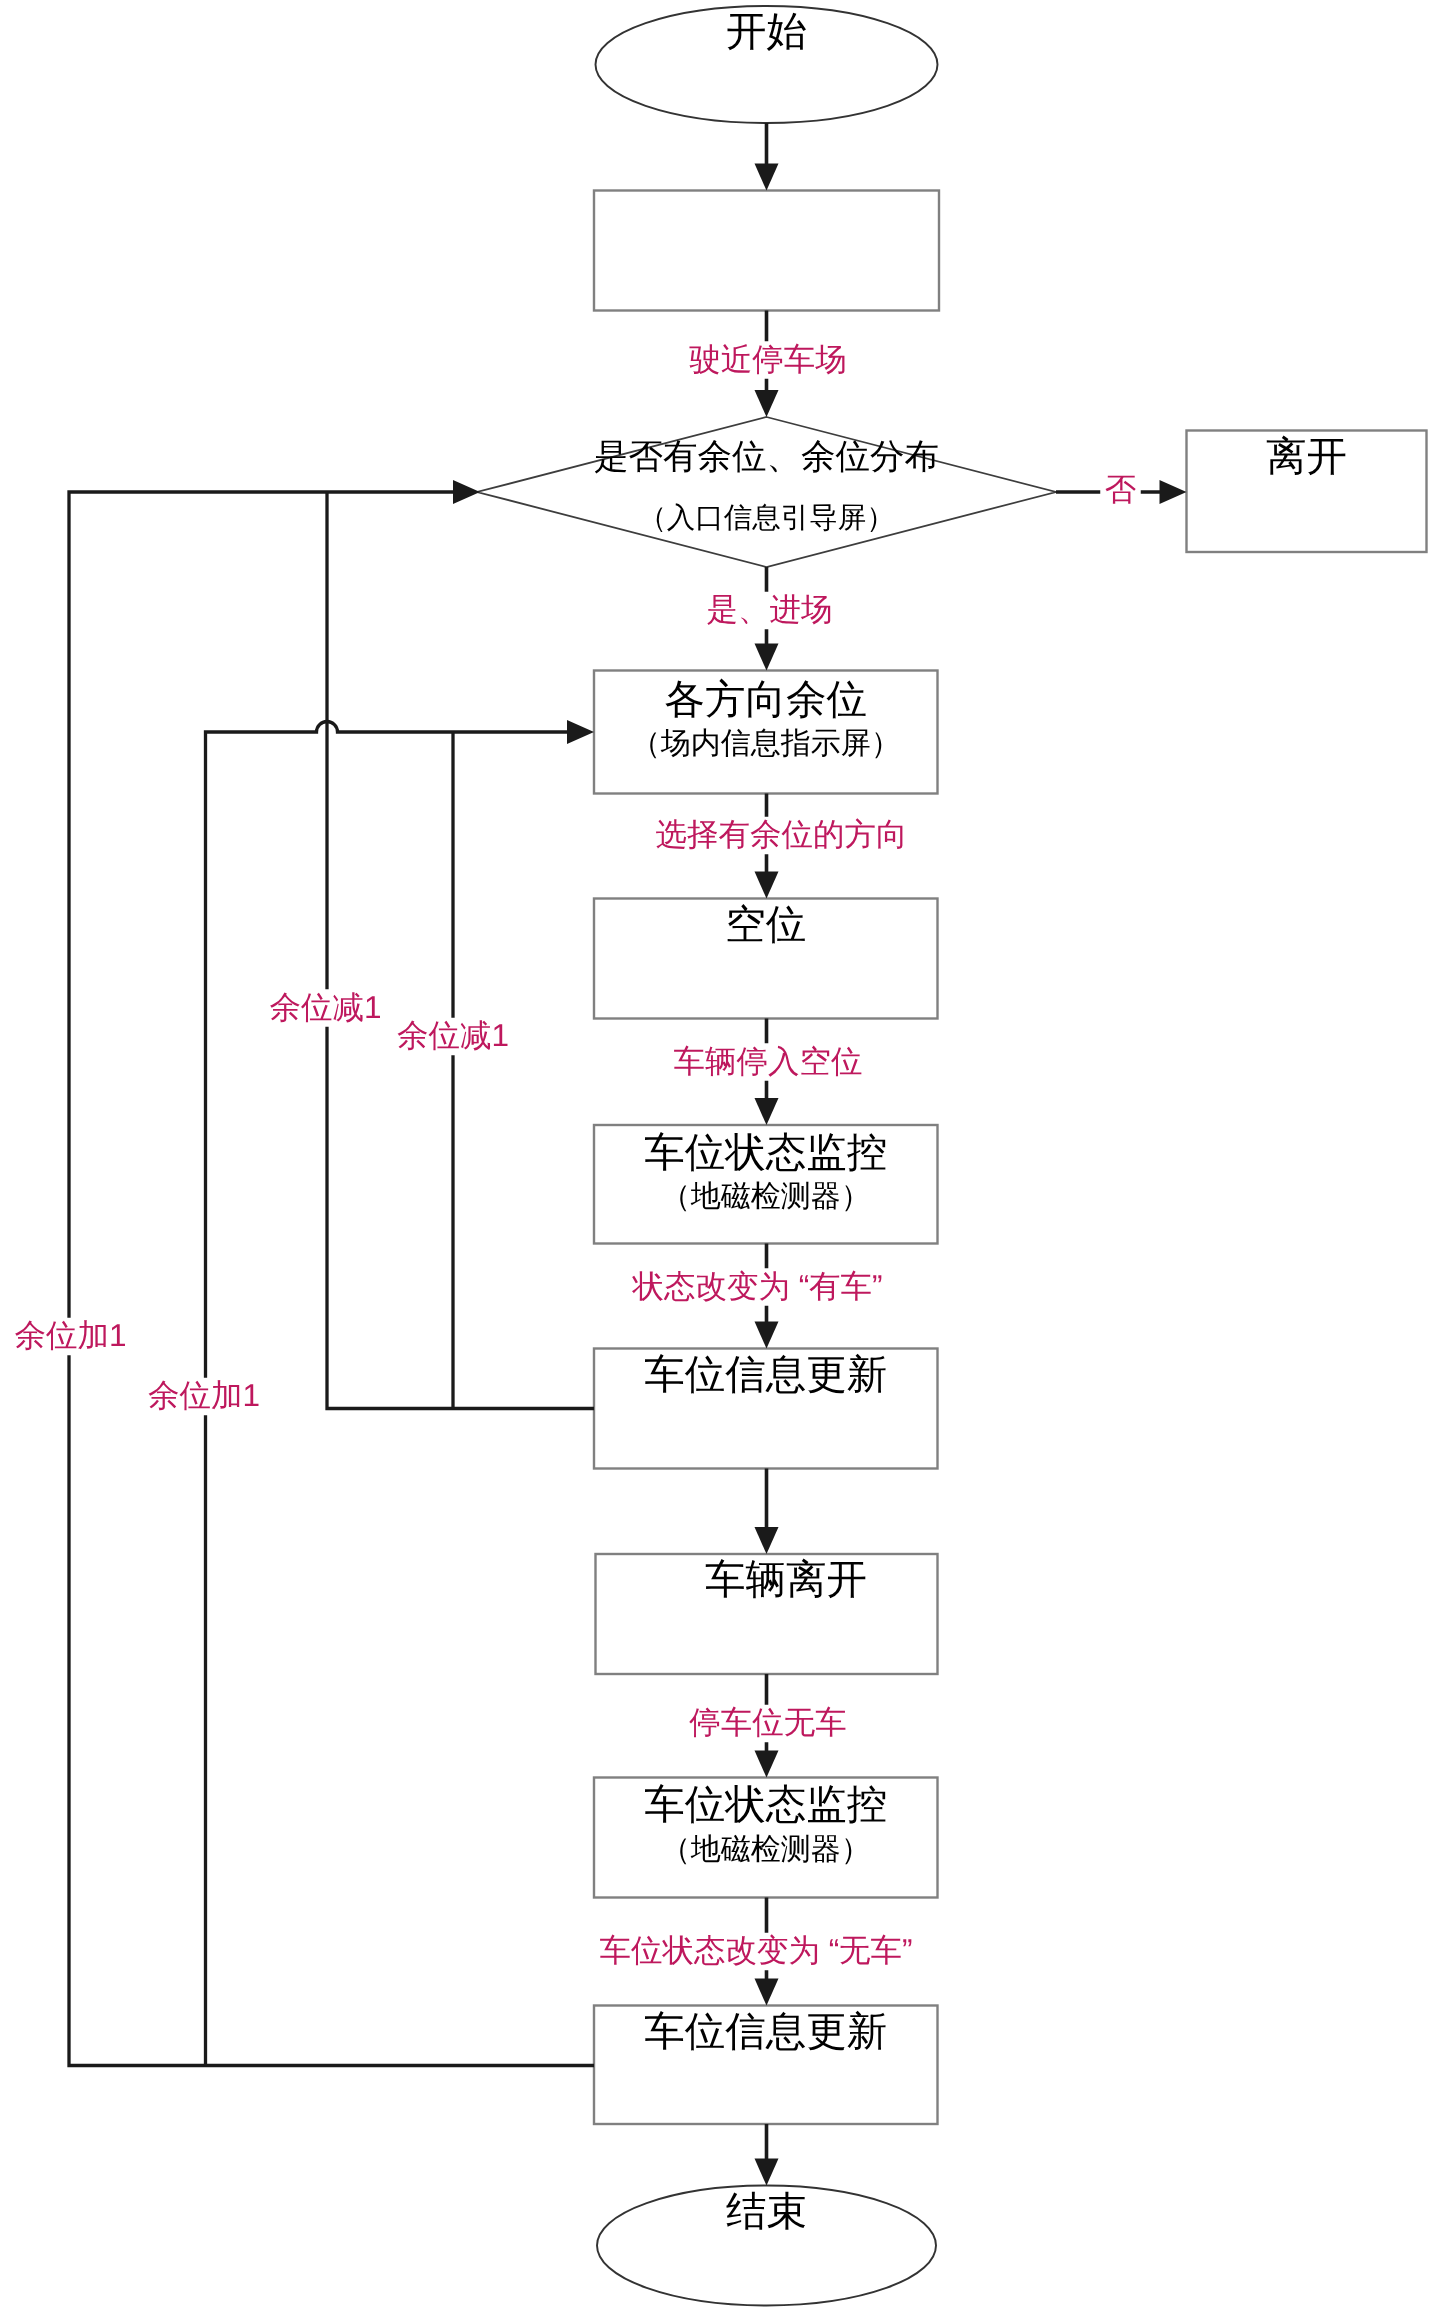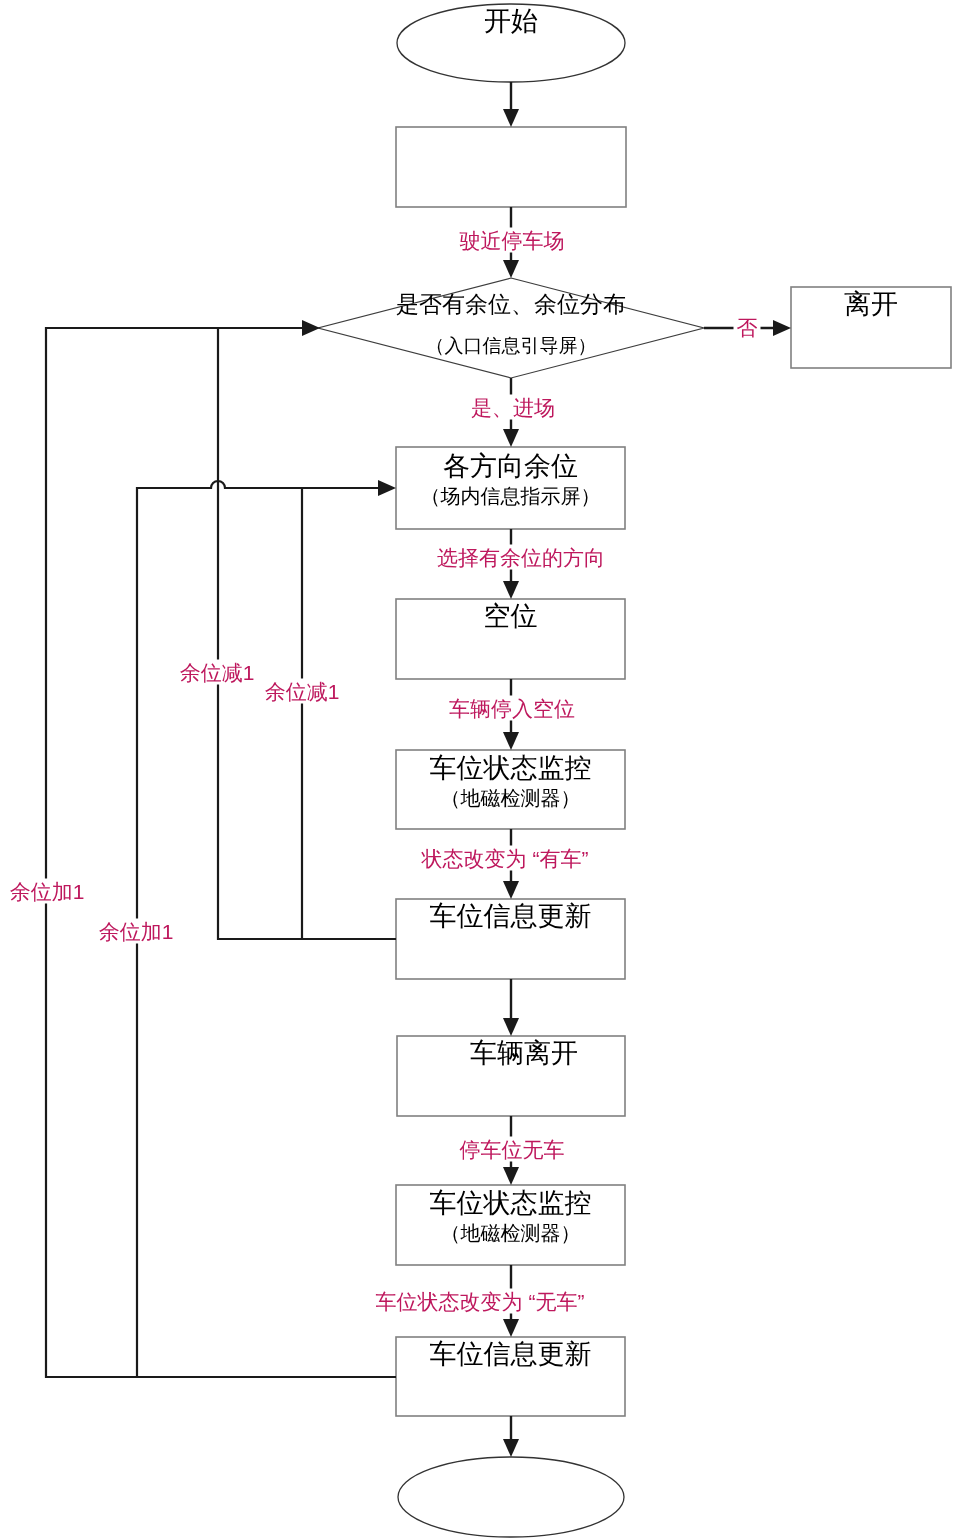--- a/index.html
+++ b/index.html
@@ -133,27 +133,30 @@
 
   <div class="nlabel" style="left:396px;top:1186px;width:229px;height:78px">
     <div class="main">车位状态监控</div>
     <div class="sub">（地磁检测器）</div>
   </div>
 
   <div class="nlabel" style="left:396px;top:1337px;width:229px;height:79px">
     <div class="main">车位信息更新</div>
   </div>
 
+  <div class="nlabel" style="left:398px;top:1457px;width:226px;height:80px">
+    <div class="main">结束</div>
+  </div>
 
   <div class="elabel" style="left:512px;top:240px">驶近停车场</div>
   <div class="elabel" style="left:747px;top:327px">否</div>
   <div class="elabel" style="left:513px;top:407px">是、进场</div>
   <div class="elabel" style="left:521px;top:557px">选择有余位的方向</div>
   <div class="elabel" style="left:512px;top:708px">车辆停入空位</div>
   <div class="elabel" style="left:505px;top:858px">状态改变为 “有车”</div>
   <div class="elabel" style="left:512px;top:1149px">停车位无车</div>
-  <div class="elabel" style="left:480px;top:1301px">车位状态改变为 “无车”</div>
+  <div class="elabel" style="left:504px;top:1301px">车位状态改变为 “无车”</div>
   <div class="elabel" style="left:217px;top:672px">余位减1</div>
   <div class="elabel" style="left:302px;top:691px">余位减1</div>
   <div class="elabel" style="left:47px;top:891px">余位加1</div>
   <div class="elabel" style="left:136px;top:931px">余位加1</div>
 
 </div>
 
 </body></html>

